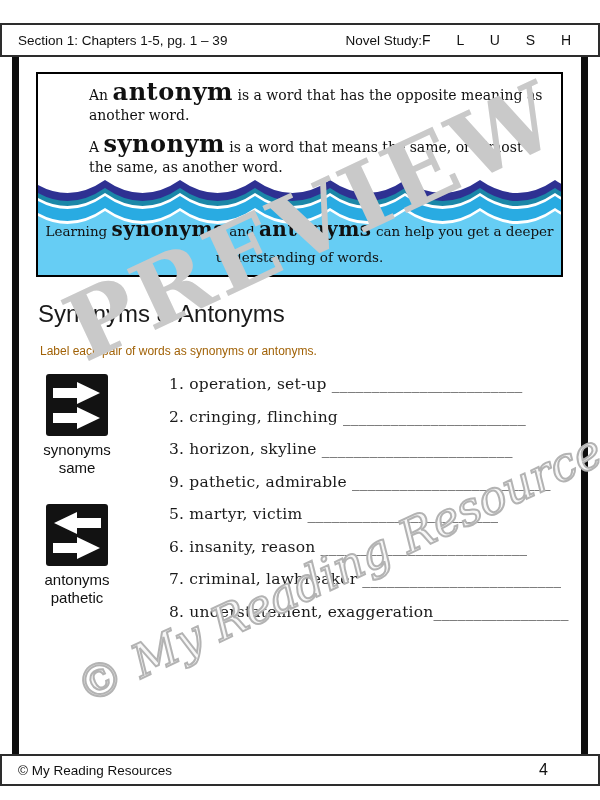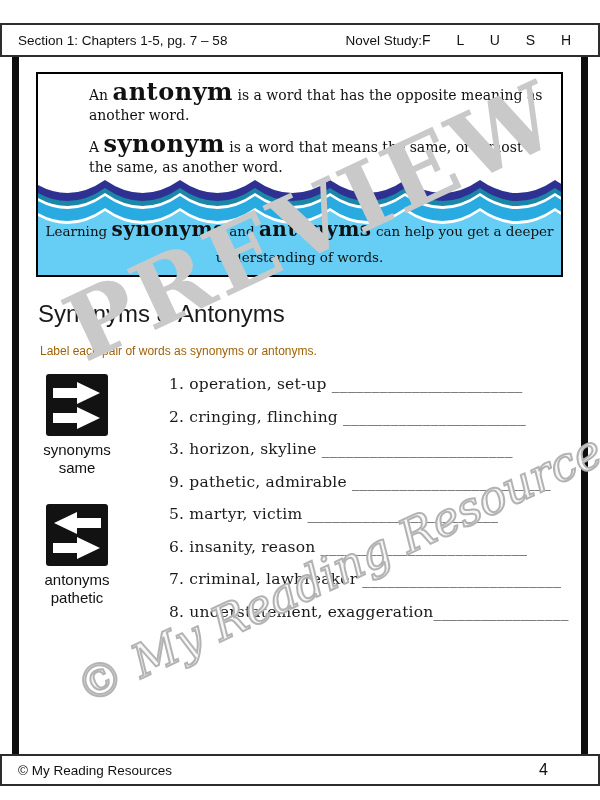--- a/index.html
+++ b/index.html
@@ -75,21 +75,21 @@
     z-index:60; pointer-events:none;
   }
 </style>
 </head>
 <body>
 
 <div class="page">
 
   <div class="header-bar">
     <div class="hdr-left">
-      <b>Section 1:</b><span> Chapters 1-5, pg. 7 – 58</span>
+      <b>Section 1:</b><span> Chapters 1-5, pg. 1 – 39</span>
     </div>
     <div class="novel-right">
       <span>Novel Study:</span>
       <span class="novel-letters">F L U S H</span>
     </div>
   </div>
 
   <div class="rail left"></div>
   <div class="rail right"></div>
 

